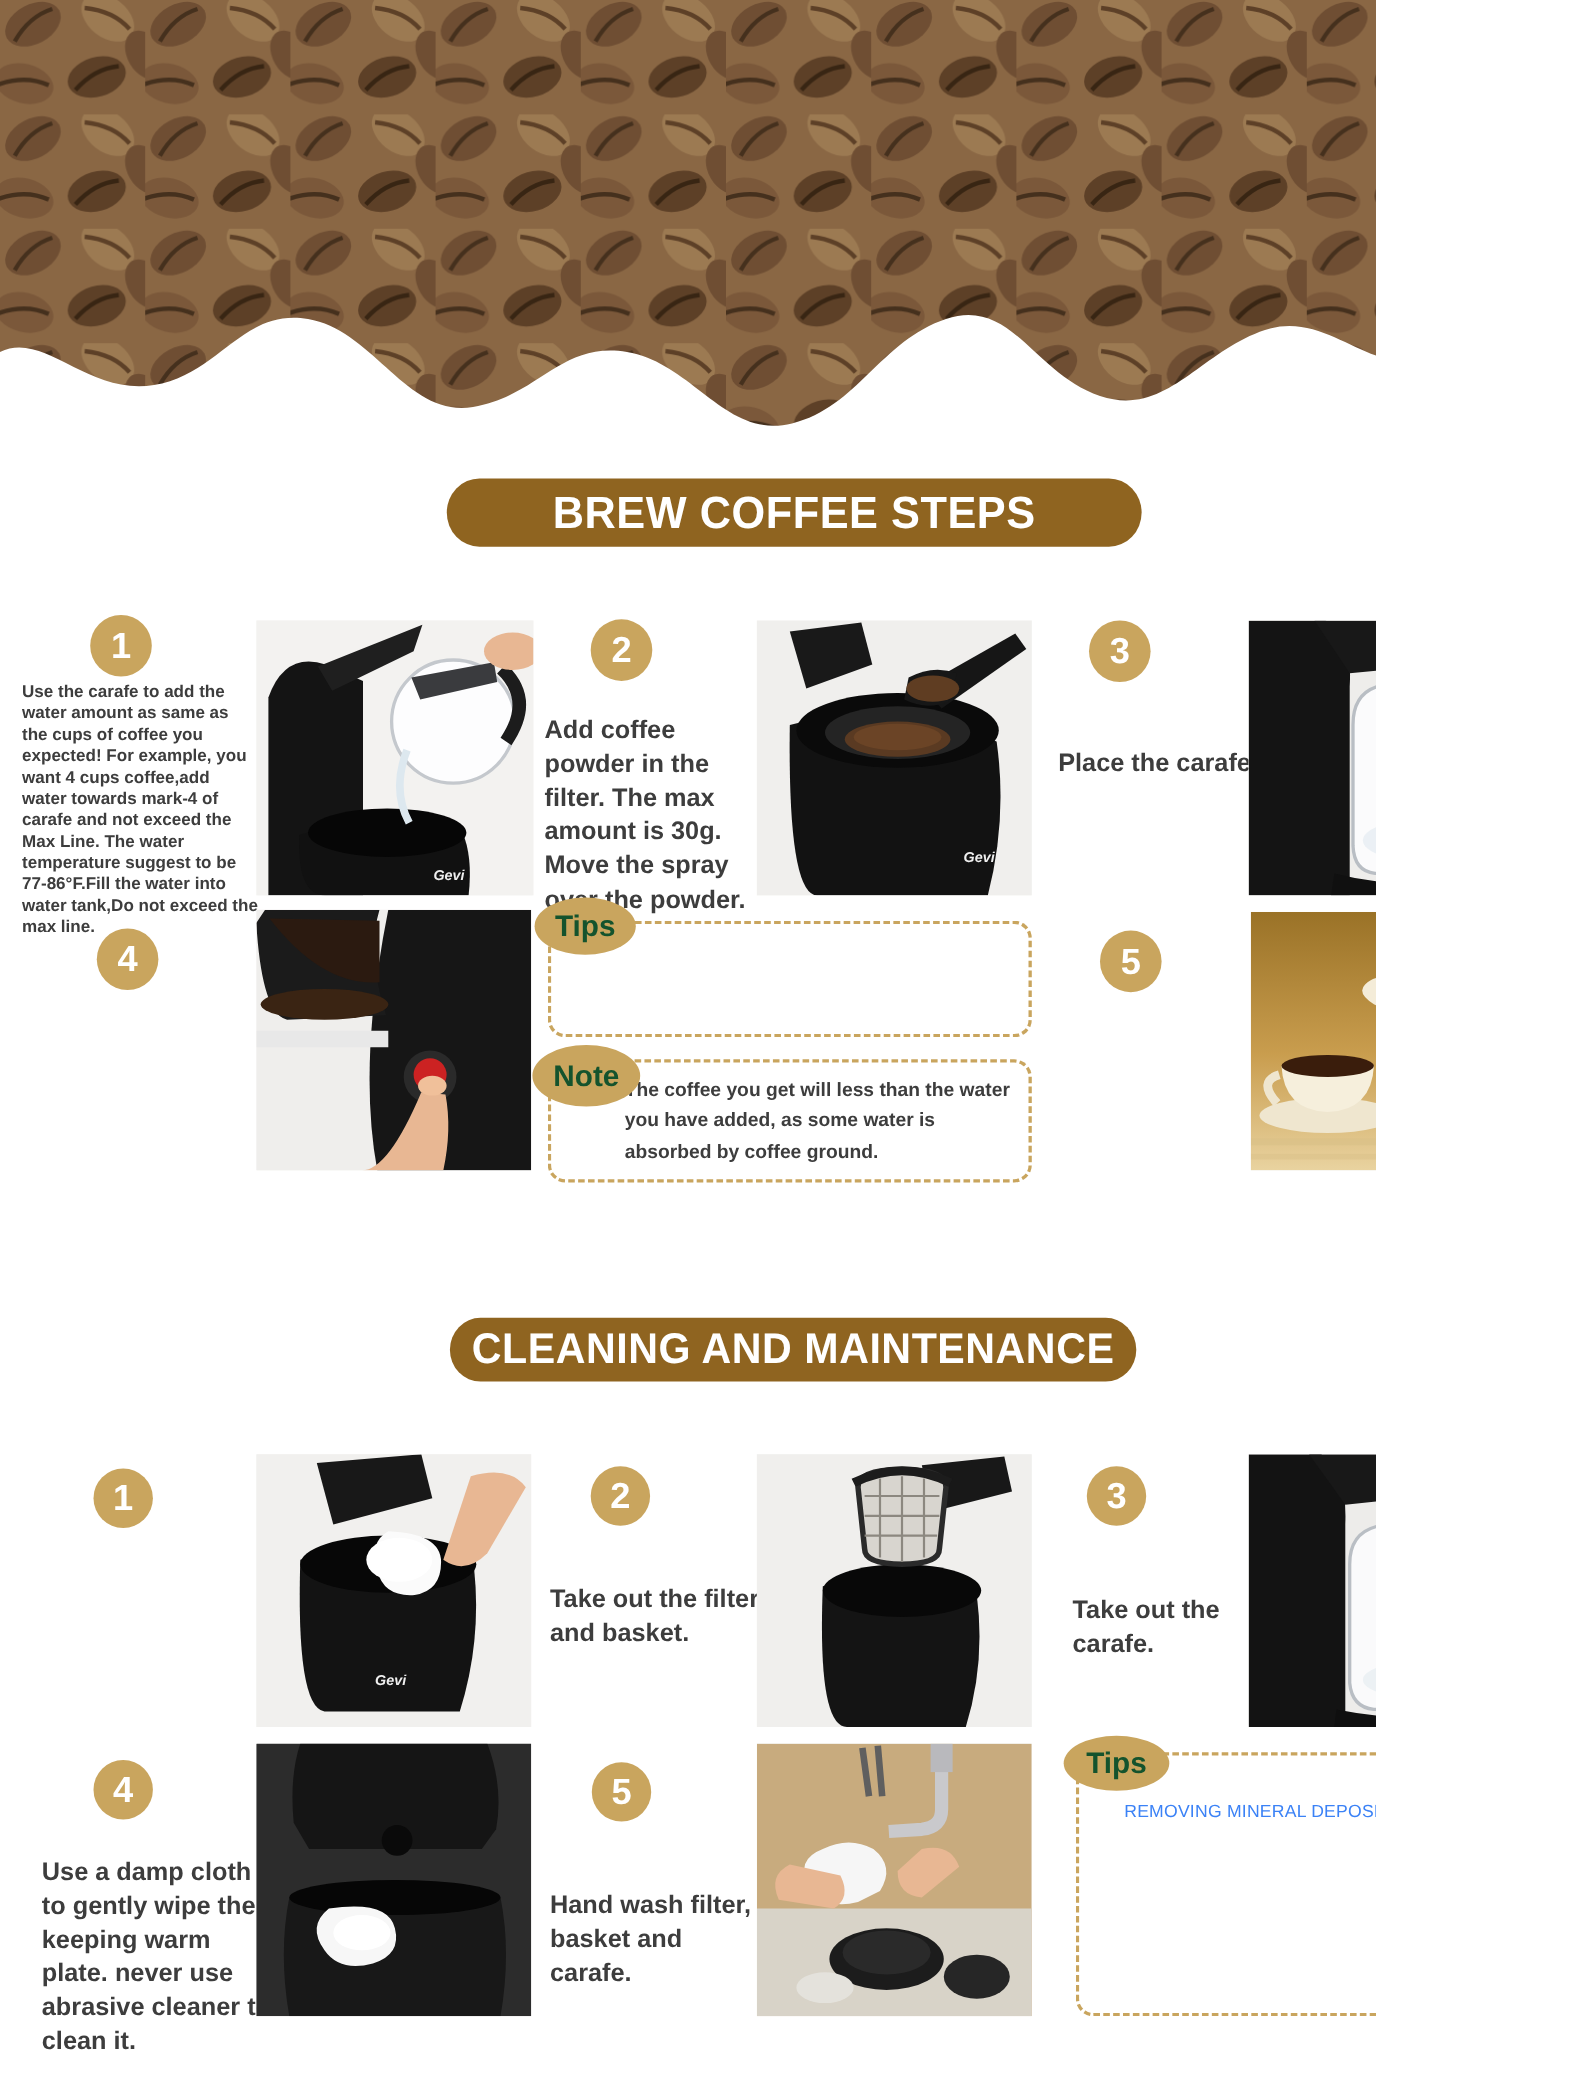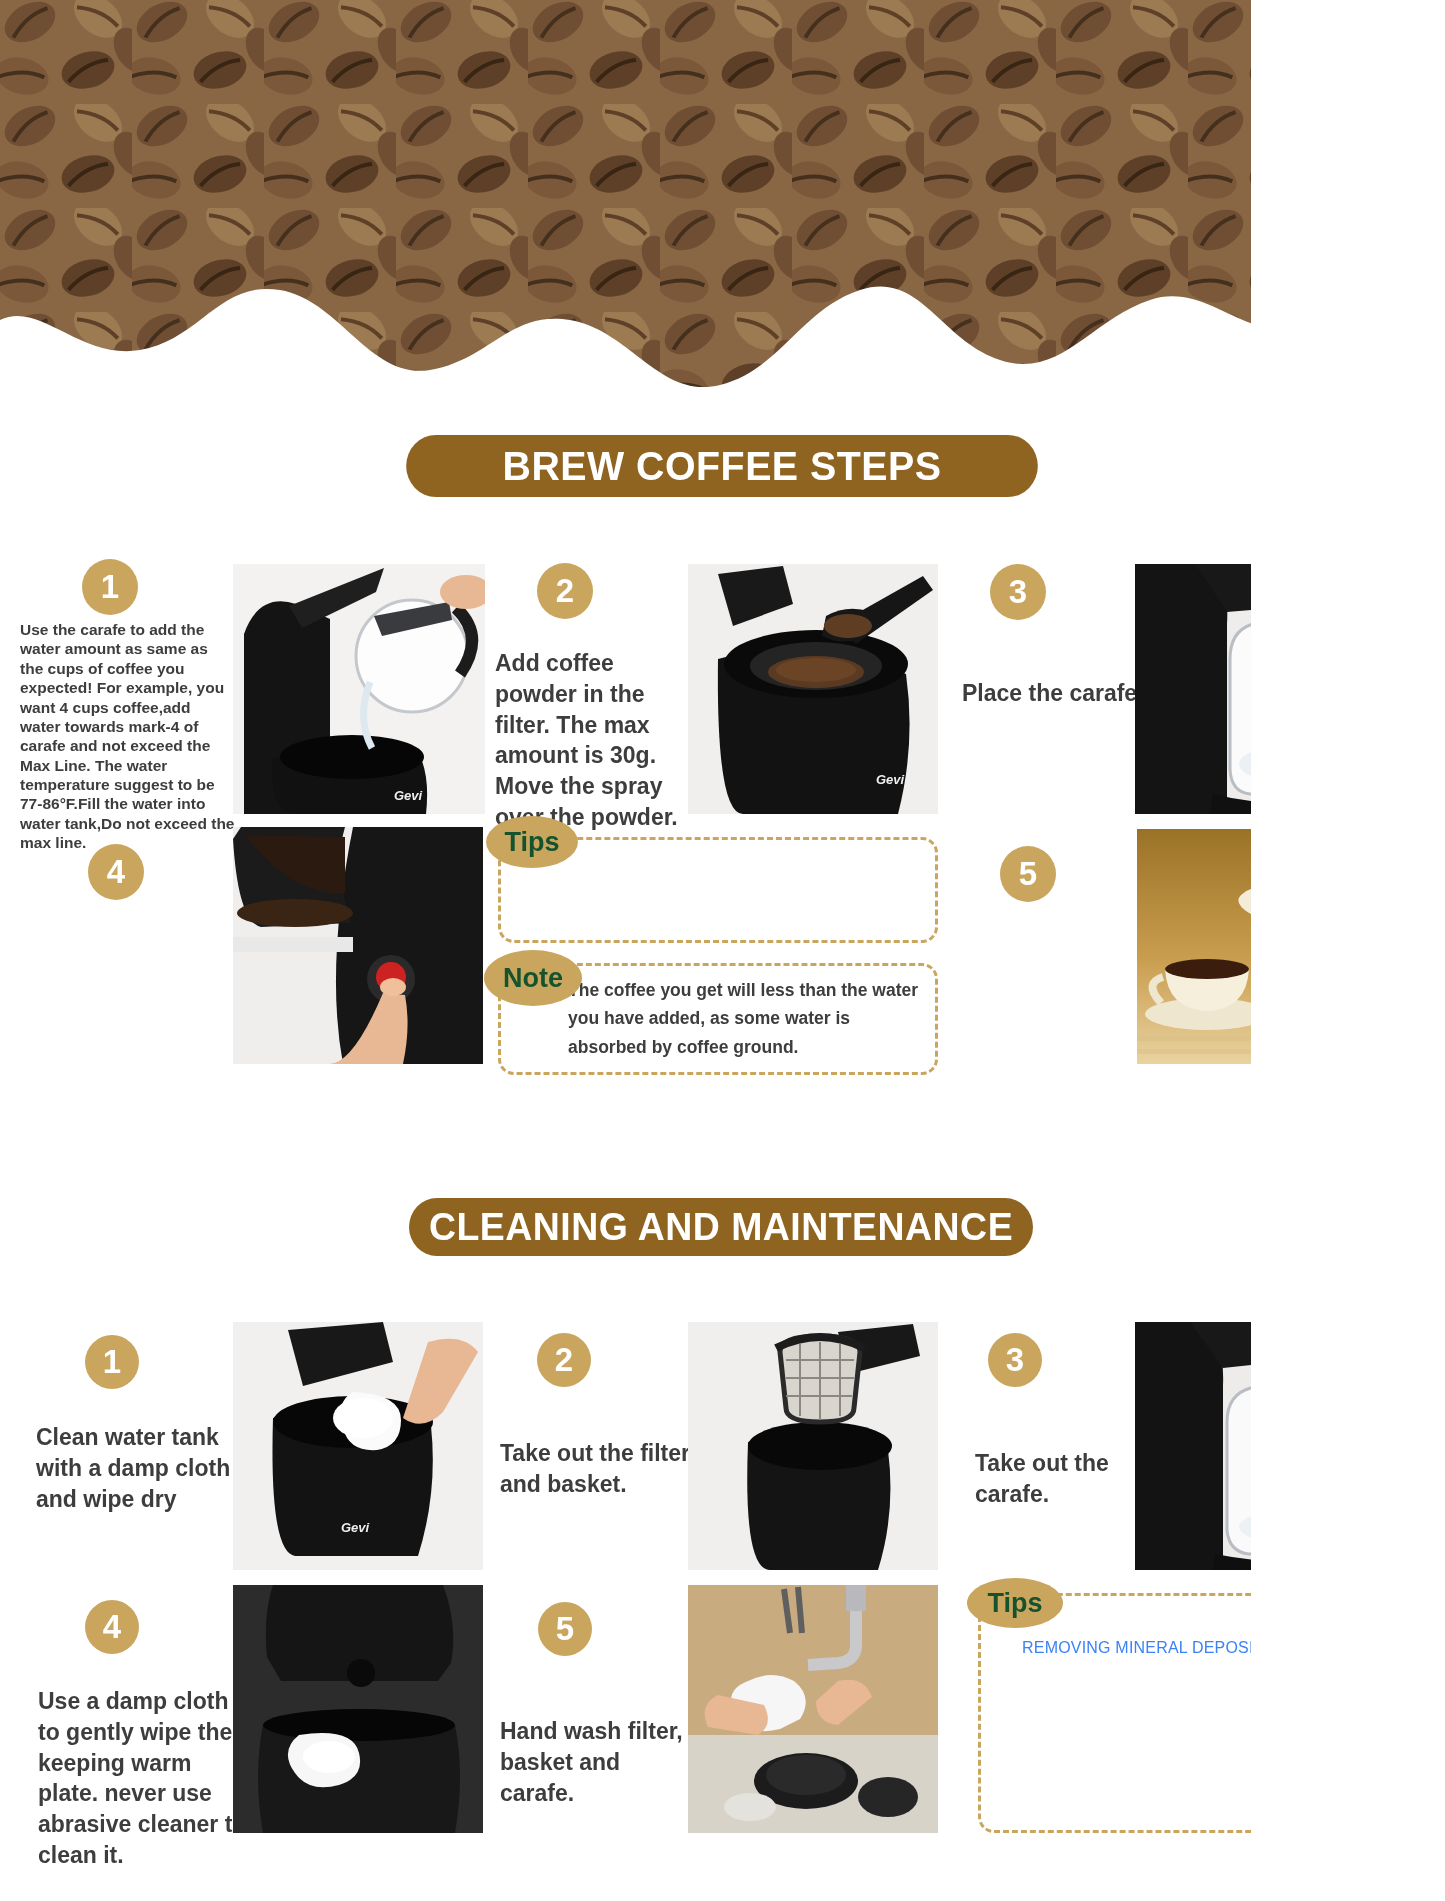--- a/index.html
+++ b/index.html
@@ -167,21 +167,20 @@
       <circle cx="196" cy="222" r="22" fill="#8a5a28"></circle>
       <circle cx="232" cy="212" r="20" fill="#9c6930"></circle>
       <rect x="0" y="206" width="248" height="6" fill="#d9c087" opacity="0.6"></rect>
       <rect x="0" y="220" width="248" height="5" fill="#d9c087" opacity="0.5"></rect>
     </svg>
   </div>
 
   <div class="abs banner" style="left:396px;top:1198px;width:650px;height:58px;font-size:39px">CLEANING AND MAINTENANCE</div>
 
   <div class="abs circle sm" style="left:85px;top:1335px">1</div>
-  <div class="abs step" style="left:36px;top:1422px;width:200px">Clean water tank with a damp cloth and wipe dry</div>
 
   <div class="abs photo" style="left:233px;top:1322px;width:250px;height:248px">
     <svg viewBox="0 0 250 248">
       <rect width="250" height="248" fill="#f1f0ee"></rect>
       <path d="M55 8 L150 0 L160 40 L70 64 Z" fill="#181818"></path>
       <path d="M40 96 Q36 230 62 234 H185 Q205 170 198 104 Q115 74 40 96" fill="#131313"></path>
       <ellipse cx="120" cy="100" rx="80" ry="26" fill="#070707"></ellipse>
       <path d="M195 20 Q230 10 245 30 L210 90 Q190 110 170 96 Z" fill="#e8b793"></path>
       <path d="M120 70 q-18 10 -10 36 q6 24 34 22 q24 -4 24 -30 q0 -26 -48 -28" fill="#fbfbfb"></path>
       <ellipse cx="130" cy="96" rx="30" ry="20" fill="#ffffff"></ellipse>

